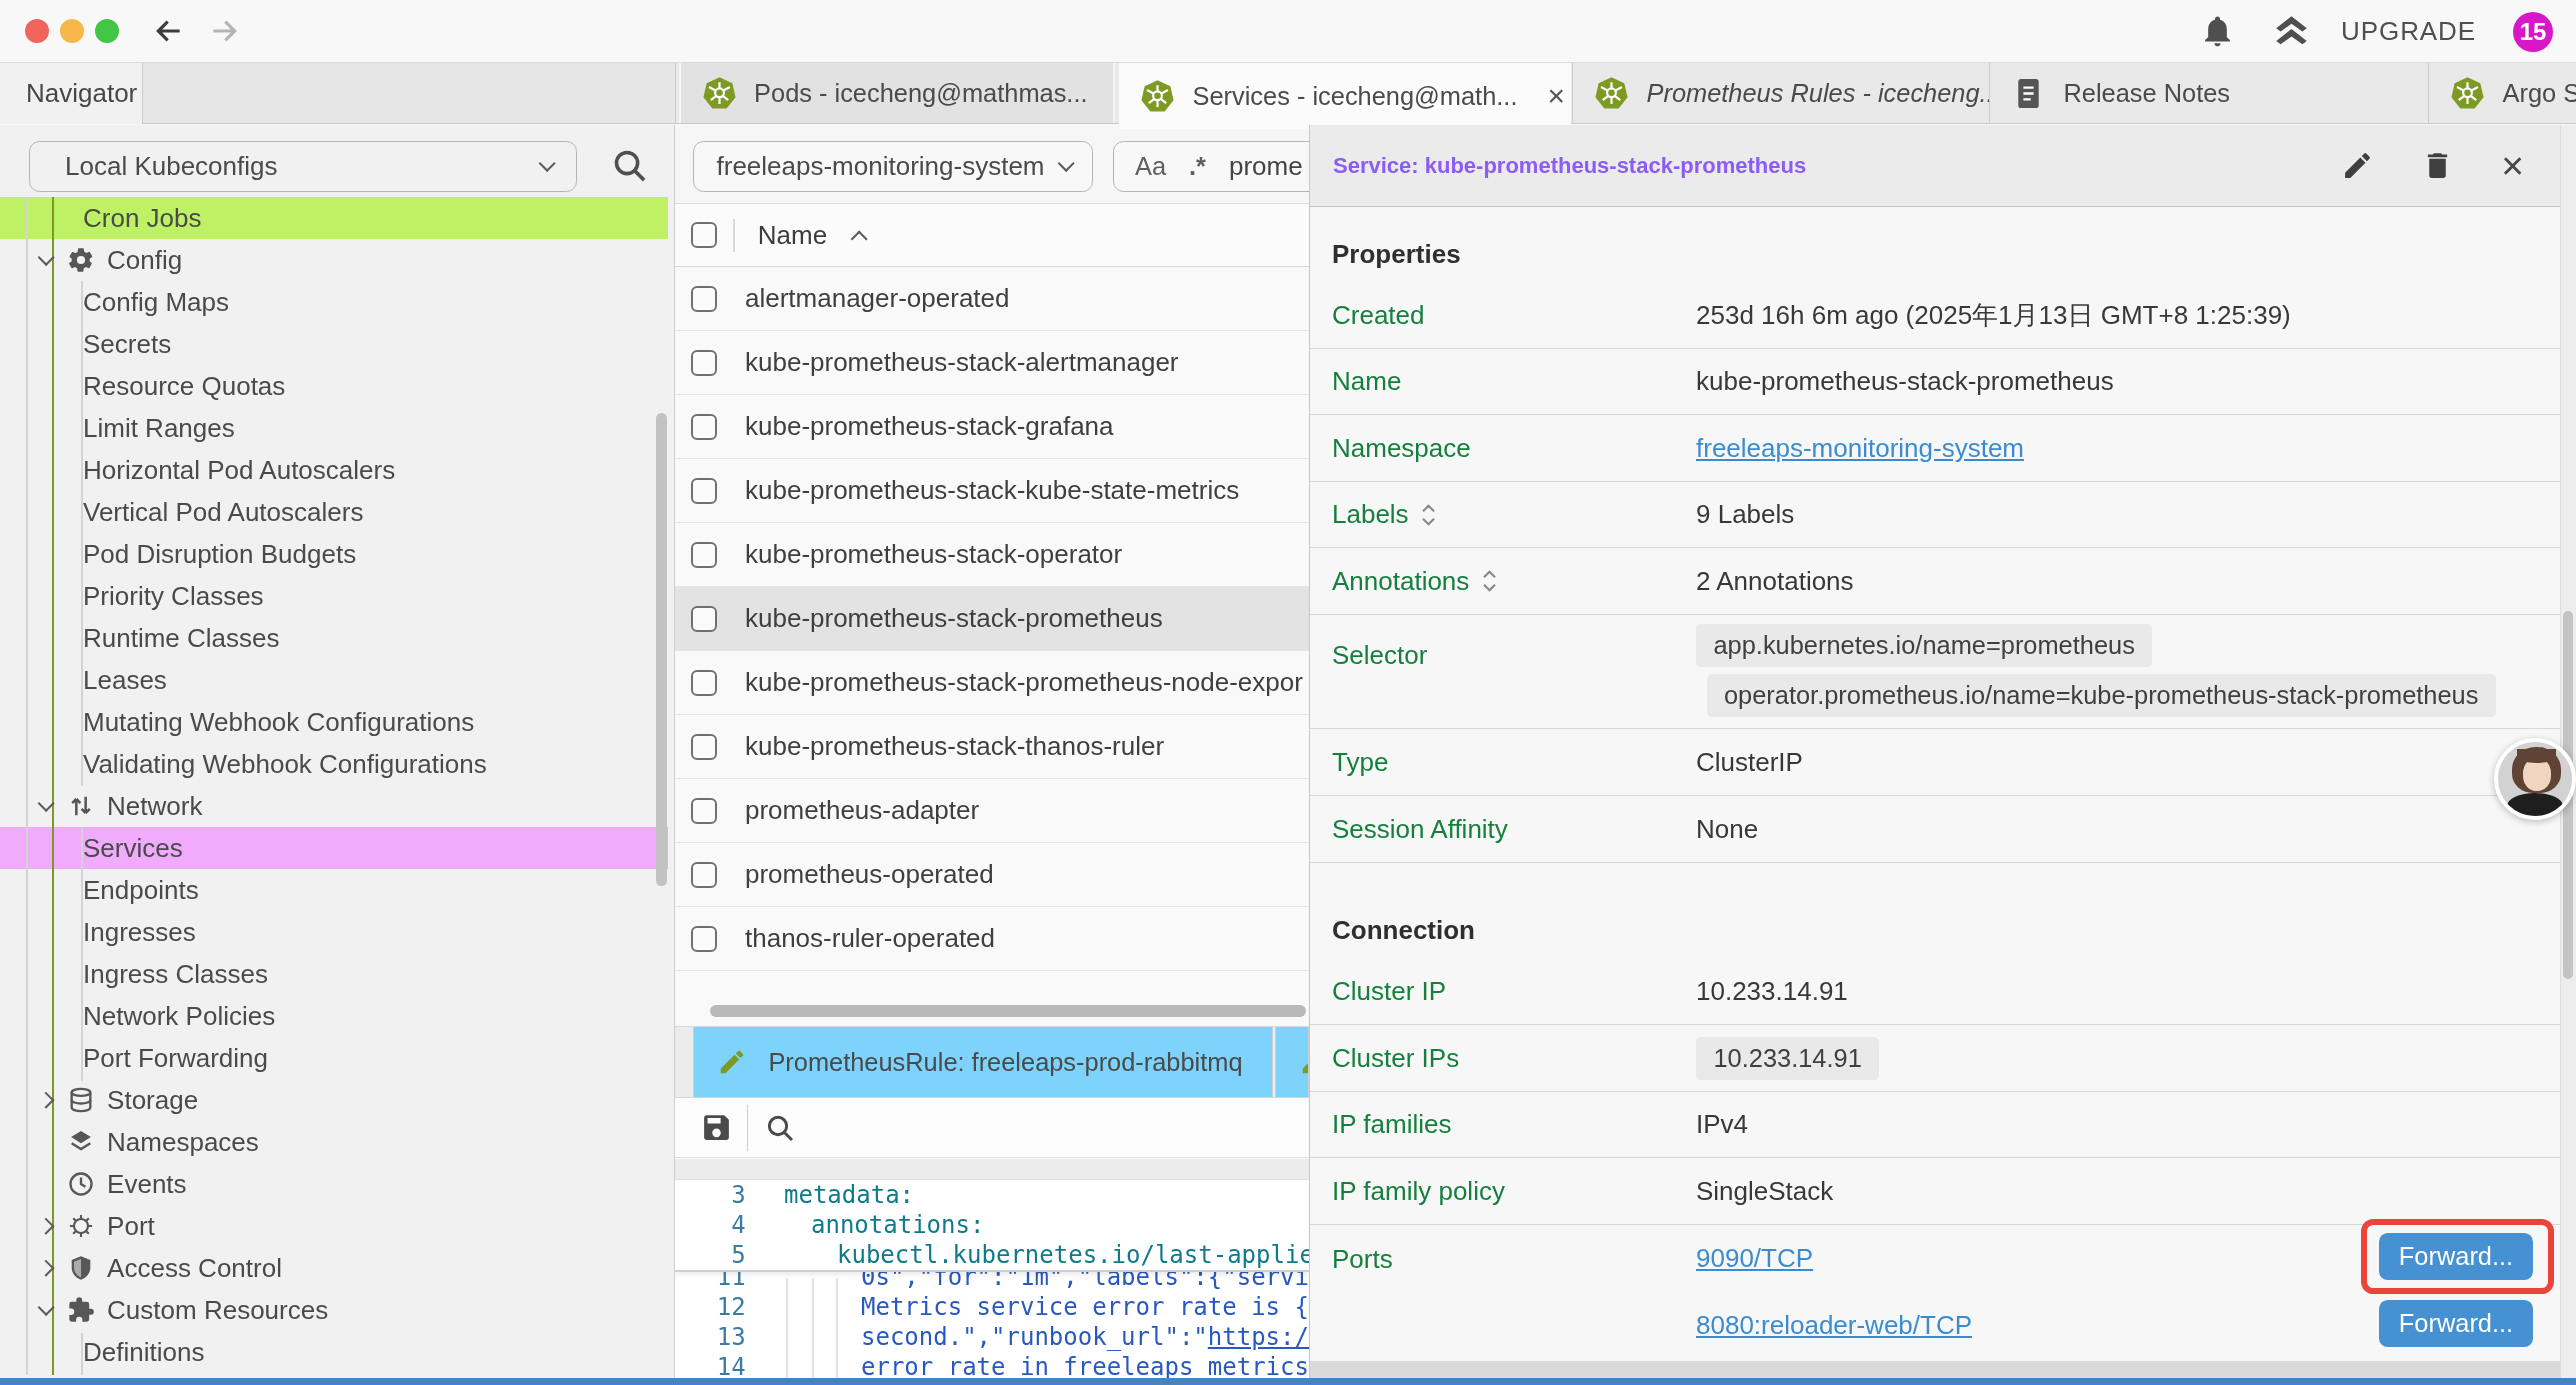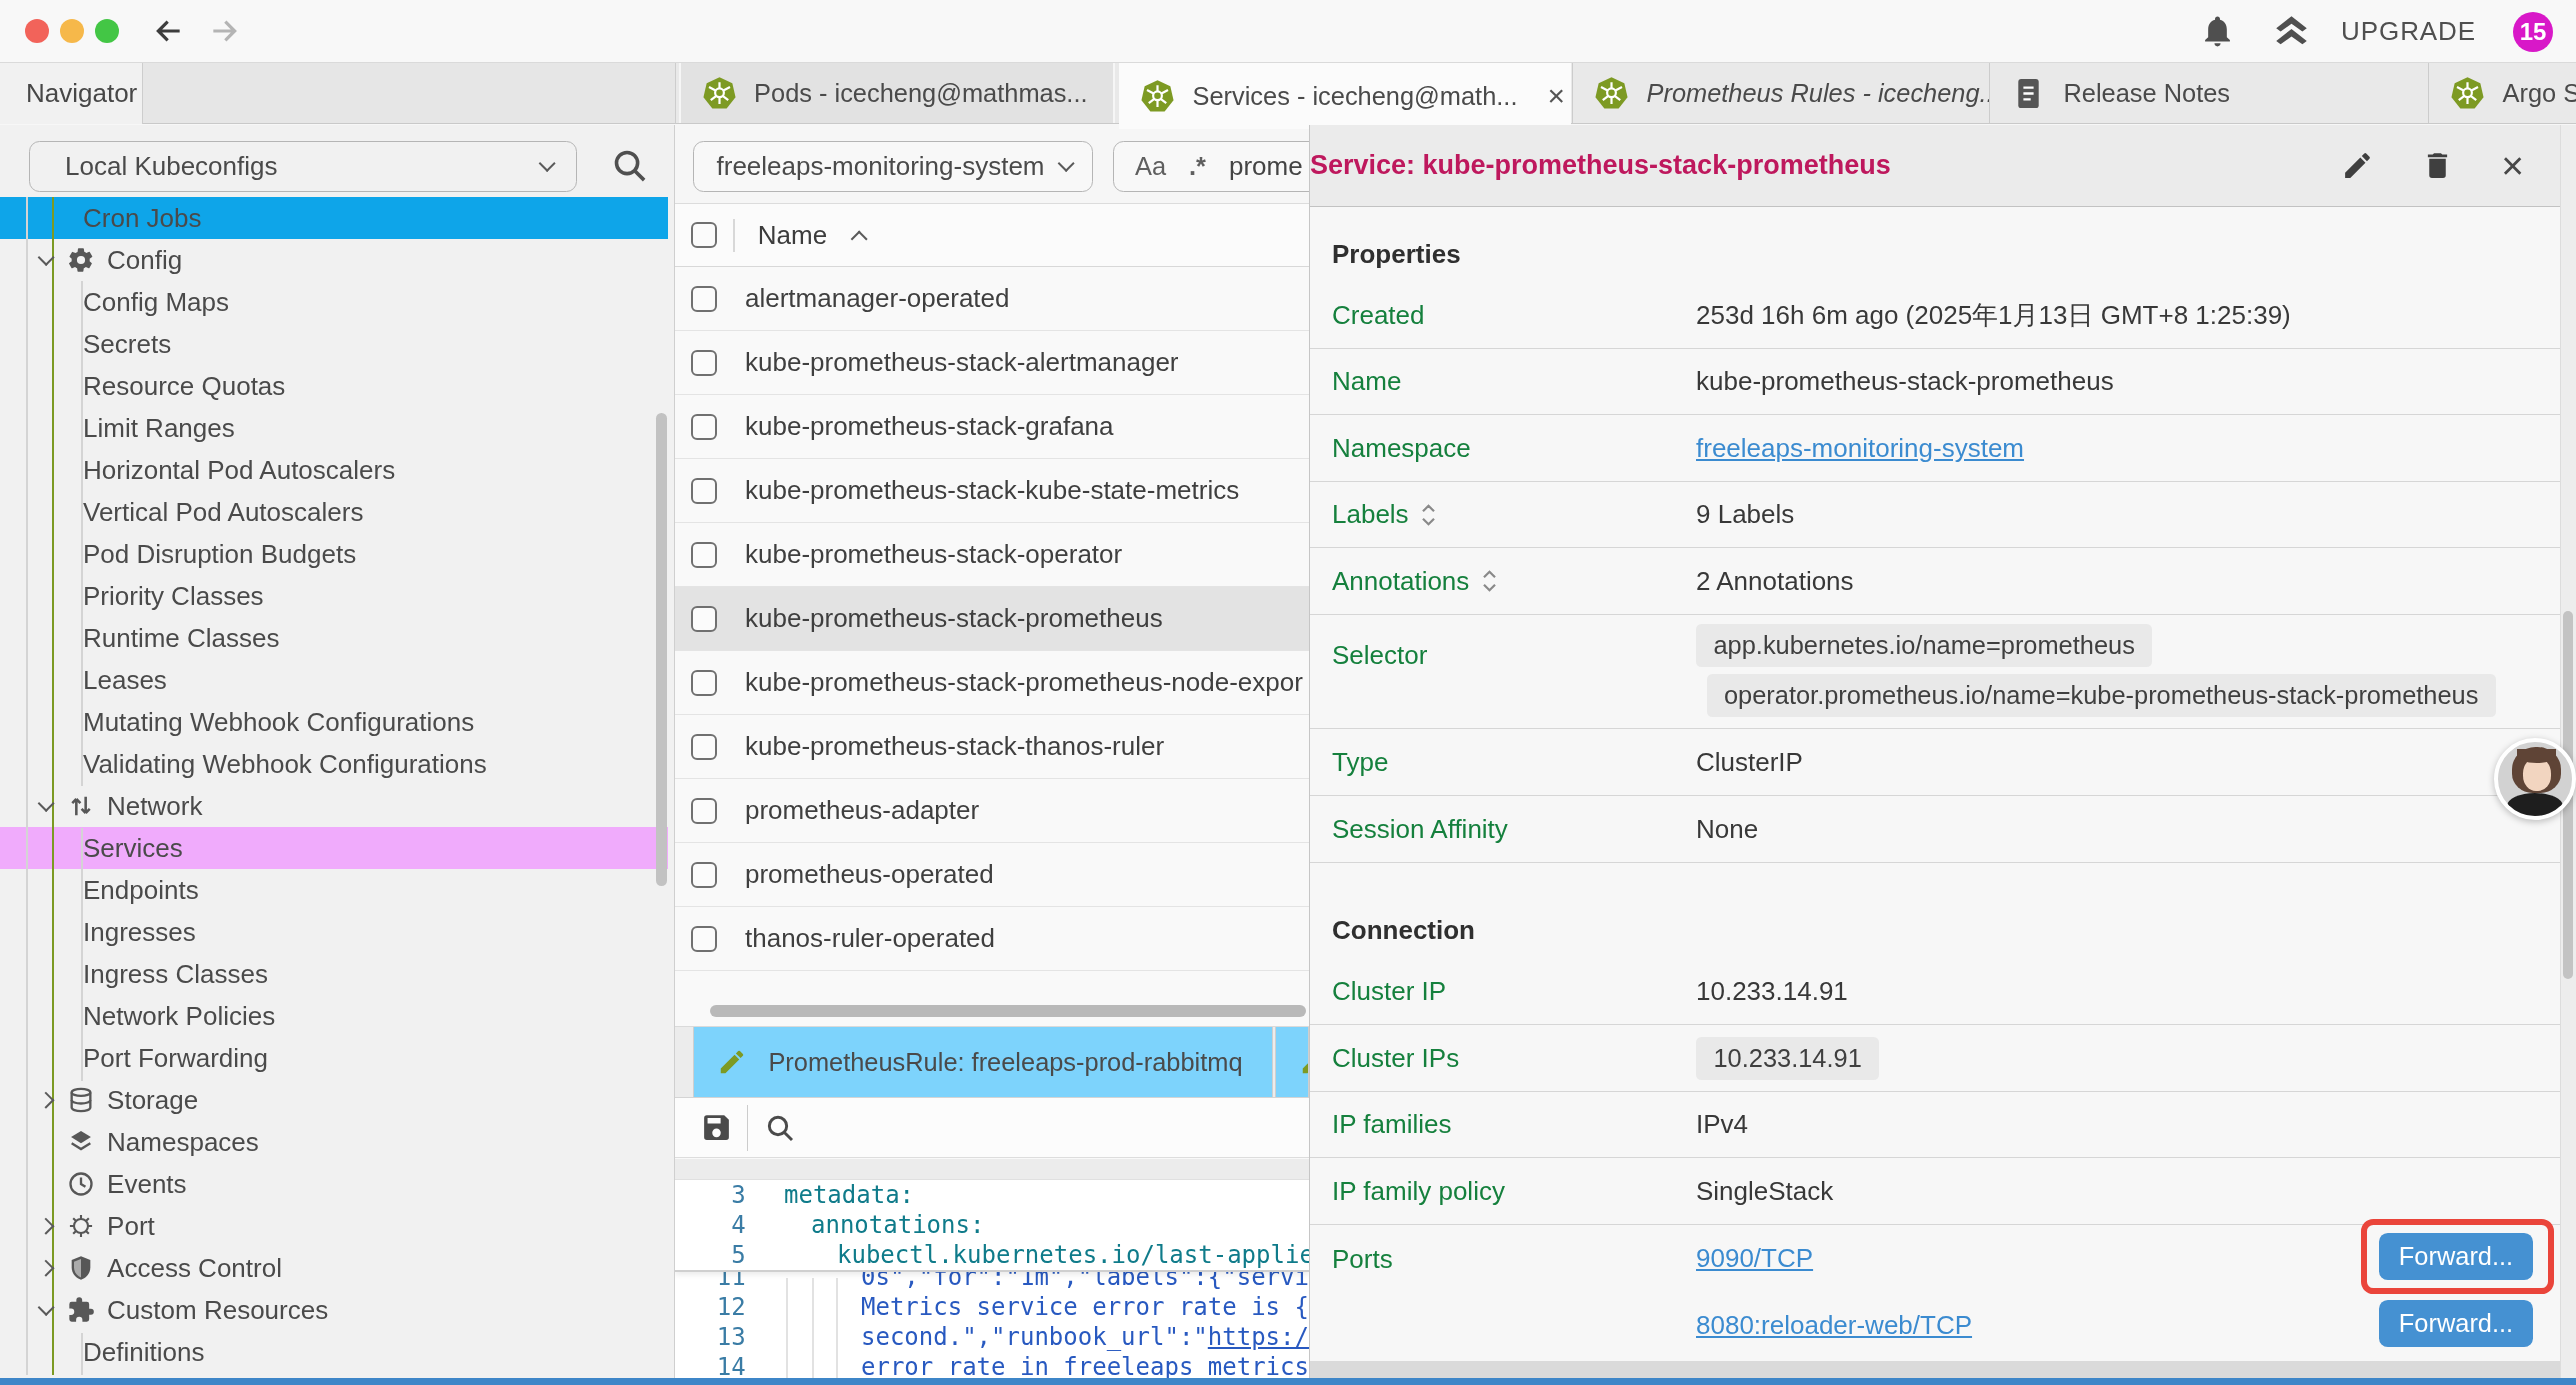--- a/index.html
+++ b/index.html
@@ -35,21 +35,21 @@
   #kubeconfig .chev{margin-left:auto}
   #sb-search{position:absolute;left:610px;top:21px;color:#4f4f4f}
   #tree{position:absolute;left:0;top:72px;width:675px}
   .guide{position:absolute;width:1.8px;background:#d4d4d4}
   .guide.green{background:#7c9a23}
   .trow{display:flex;align-items:center;height:42px;font-size:26px;color:#4a4a4a;width:668px;white-space:nowrap}
   .trow .chevbox{width:23px;margin-left:35px;display:flex;justify-content:center;flex:0 0 auto}
   .trow .sic{width:28px;height:28px;margin-left:8.8px;flex:0 0 auto;color:#575757}
   .trow .lab1{margin-left:12.3px}
   .trow .lab2{margin-left:83px}
-  .trow.hl{background:#0ea5e9}
+  .trow.hl{background:#bef264}
   .trow.sel{background:#f0abfc}
   .chev{display:inline-block;width:12.3px;height:12.3px;border-right:2.6px solid #5a5a5a;border-bottom:2.6px solid #5a5a5a}
   .chev.d{transform:rotate(45deg) translate(-1.8px,-1.8px)}
   .chev.r{transform:rotate(-45deg)}
   .chev.u{transform:rotate(-135deg) translate(-2.6px,-2.6px)}
   #sb-scroll{position:absolute;left:656px;top:288px;width:10.5px;height:473px;background:#c2c2c2;border-radius:5.3px}
 
   
   #middle{left:675px;top:125px;width:634px;height:1254px;background:#f9f9f9;overflow:hidden}
   #mid-toolbar{position:absolute;left:0;top:0;width:634px;height:79px;border-bottom:1.8px solid #dcdcdc;background:#f6f6f6}
@@ -78,21 +78,21 @@
   .ct{color:#0f7b8a}
   .cs{color:#2859c0}
   .cs a, .clink{color:#2859c0;text-decoration:underline}
   #sticky{border-bottom:2.6px solid #cfcfcf;box-shadow:0 2.6px 5.3px rgba(0,0,0,.08);position:relative;z-index:2;background:#fff}
   #scrolled{position:relative;z-index:1;margin-top:-10.5px}
   .ig{position:absolute;width:1.8px;background:#e2e2e2;top:98px;bottom:0}
 
   
   #detail{left:1309px;top:125px;width:1267px;height:1254px;background:#f7f7f7;border-left:1.8px solid #c6c6c6;z-index:5}
   #dheader{position:absolute;left:0;top:0;width:1267px;height:82px;background:#ebebeb;border-bottom:1.8px solid #c2c2c2;display:flex;align-items:center}
-  #dtitle{font-size:27px;font-weight:700;color:#be185d}
+  #dtitle{margin-left:23px;font-size:22px;font-weight:700;color:#8b5cf6}
   #dh-icons{margin-left:auto;margin-right:53px;display:flex;align-items:center;gap:47px;color:#3f3f3f}
   #dbody{position:absolute;left:0;top:82px;width:1251px}
   .drow{display:flex;align-items:center;padding-left:22px;border-bottom:1.8px solid #d6d6d6;font-size:26px}
   .drow.nb{border-bottom:none}
   .dlabel{width:364px;color:#15803d;display:flex;align-items:center;gap:10.5px;flex:0 0 auto}
   .dvalue{color:#383838}
   .dhead{font-weight:700;color:#2f2f2f;font-size:26px;display:flex;align-items:flex-end;padding-left:22px;padding-bottom:12.3px}
   .chip{background:#e9e9e9;border-radius:5.3px;padding:7px 17.5px;font-size:25.4px;color:#3f3f3f;width:max-content}
   a.dlink{color:#3b8bd0;text-decoration:underline;font-size:26px}
   .sorticon{color:#8a8a8a}

